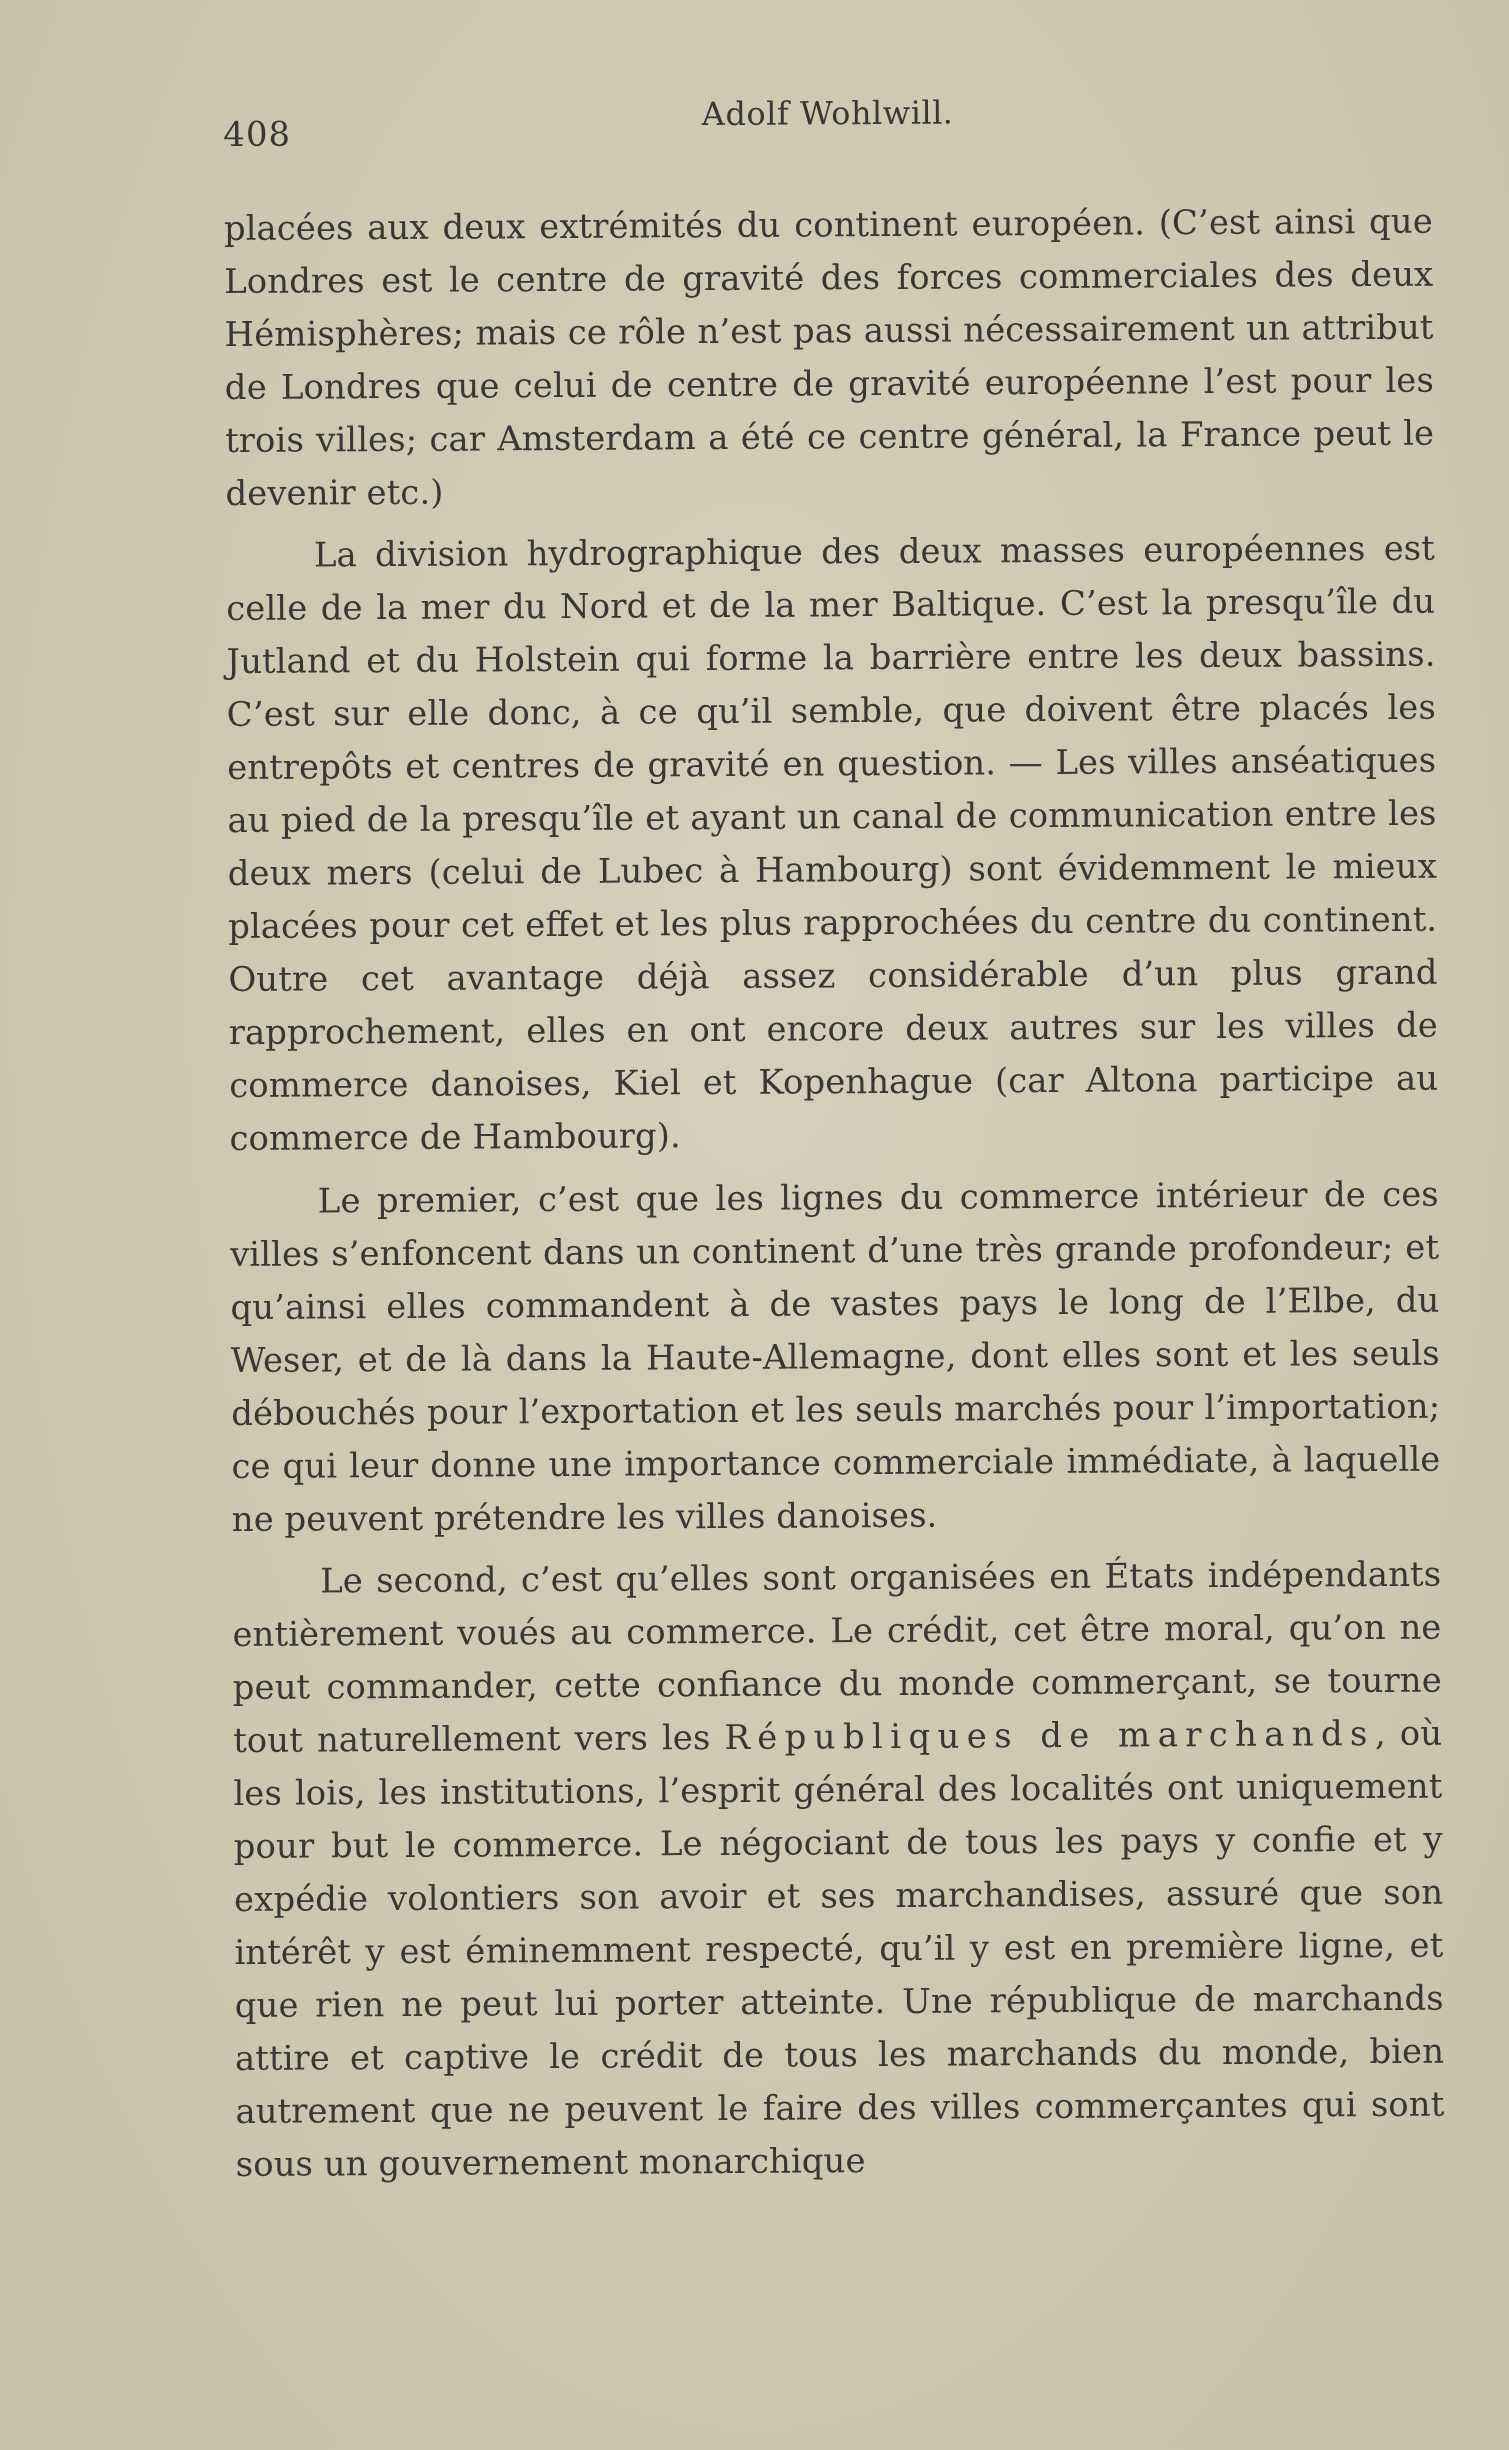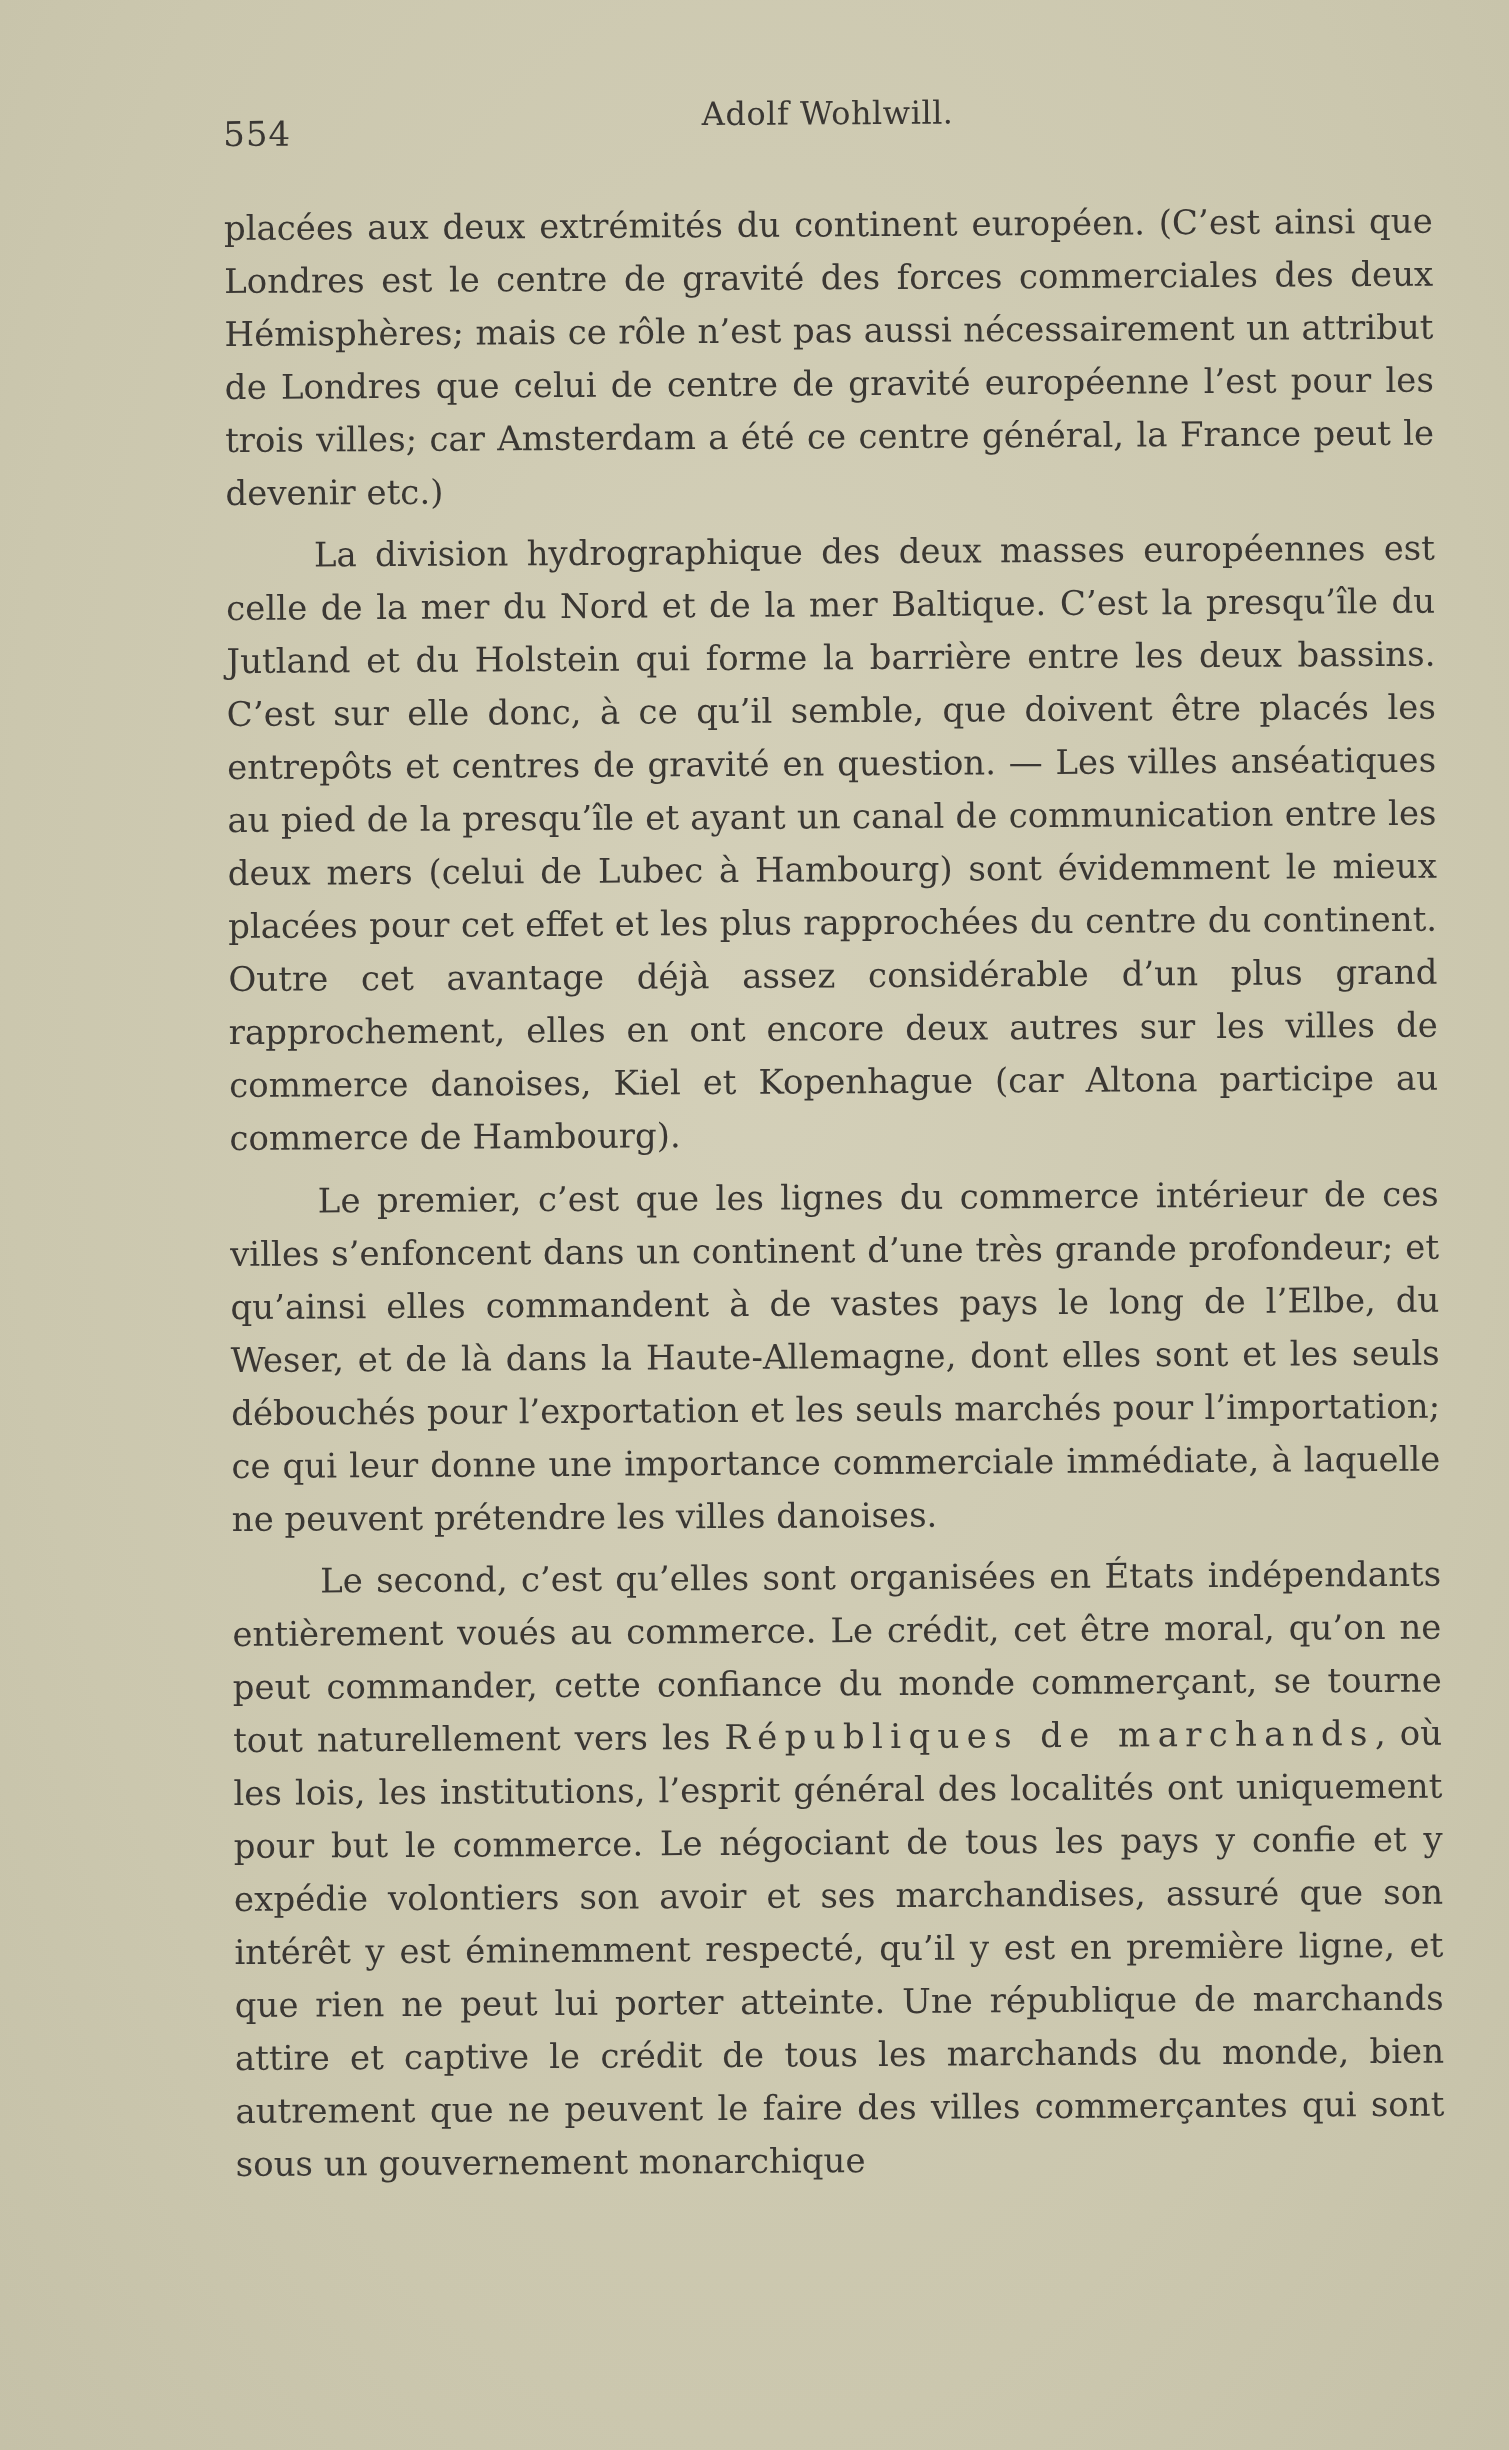--- a/index.html
+++ b/index.html
@@ -45,21 +45,21 @@
     hyphens: manual;
   }
   .para.indent { text-indent: 88px; }
   .spaced { letter-spacing: 7.3px; }
 </style>
 </head>
 <body>
 
 <div class="page">
   <div class="running-head">
-    <span class="page-number">554</span>
+    <span class="page-number">408</span>
     <span class="running-title">Adolf Wohlwill.</span>
   </div>
 
   <div class="body-text">
     <p class="para">placées aux deux extrémités du continent européen. (C’est ainsi que Londres est le centre de gravité des forces commerciales des deux Hémisphères; mais ce rôle n’est pas aussi nécessairement un attribut de Londres que celui de centre de gravité européenne l’est pour les trois villes; car Amsterdam a été ce centre général, la France peut le devenir etc.)</p>
     <p class="para indent">La division hydrographique des deux masses européennes est celle de la mer du Nord et de la mer Baltique. C’est la presqu’île du Jutland et du Holstein qui forme la barrière entre les deux bassins. C’est sur elle donc, à ce qu’il semble, que doivent être placés les entrepôts et centres de gravité en question. — Les villes anséatiques au pied de la presqu’île et ayant un canal de communication entre les deux mers (celui de Lubec à Hambourg) sont évidemment le mieux placées pour cet effet et les plus rapprochées du centre du continent. Outre cet avantage déjà assez considérable d’un plus grand rapprochement, elles en ont encore deux autres sur les villes de commerce danoises, Kiel et Kopenhague (car Altona participe au commerce de Hambourg).</p>
     <p class="para indent">Le premier, c’est que les lignes du commerce intérieur de ces villes s’enfoncent dans un continent d’une très grande profondeur; et qu’ainsi elles commandent à de vastes pays le long de l’Elbe, du Weser, et de là dans la Haute-Allemagne, dont elles sont et les seuls débouchés pour l’exportation et les seuls marchés pour l’importation; ce qui leur donne une importance commerciale immédiate, à laquelle ne peuvent prétendre les villes danoises.</p>
     <p class="para indent"><span>Le second, c’est qu’elles sont organisées en États indépendants entièrement voués au commerce. Le crédit, cet être moral, qu’on ne peut commander, cette confiance du monde commerçant, se tourne tout naturellement vers les </span><span class="spaced">Républiques de marchands</span><span>, où les lois, les institutions, l’esprit général des localités ont uniquement pour but le commerce. Le négociant de tous les pays y confie et y expédie volontiers son avoir et ses marchandises, assuré que son intérêt y est éminemment respecté, qu’il y est en première ligne, et que rien ne peut lui porter atteinte. Une république de marchands attire et captive le crédit de tous les marchands du monde, bien autrement que ne peuvent le faire des villes commerçantes qui sont sous un gouvernement monarchique</span></p>
   </div>
 </div>

